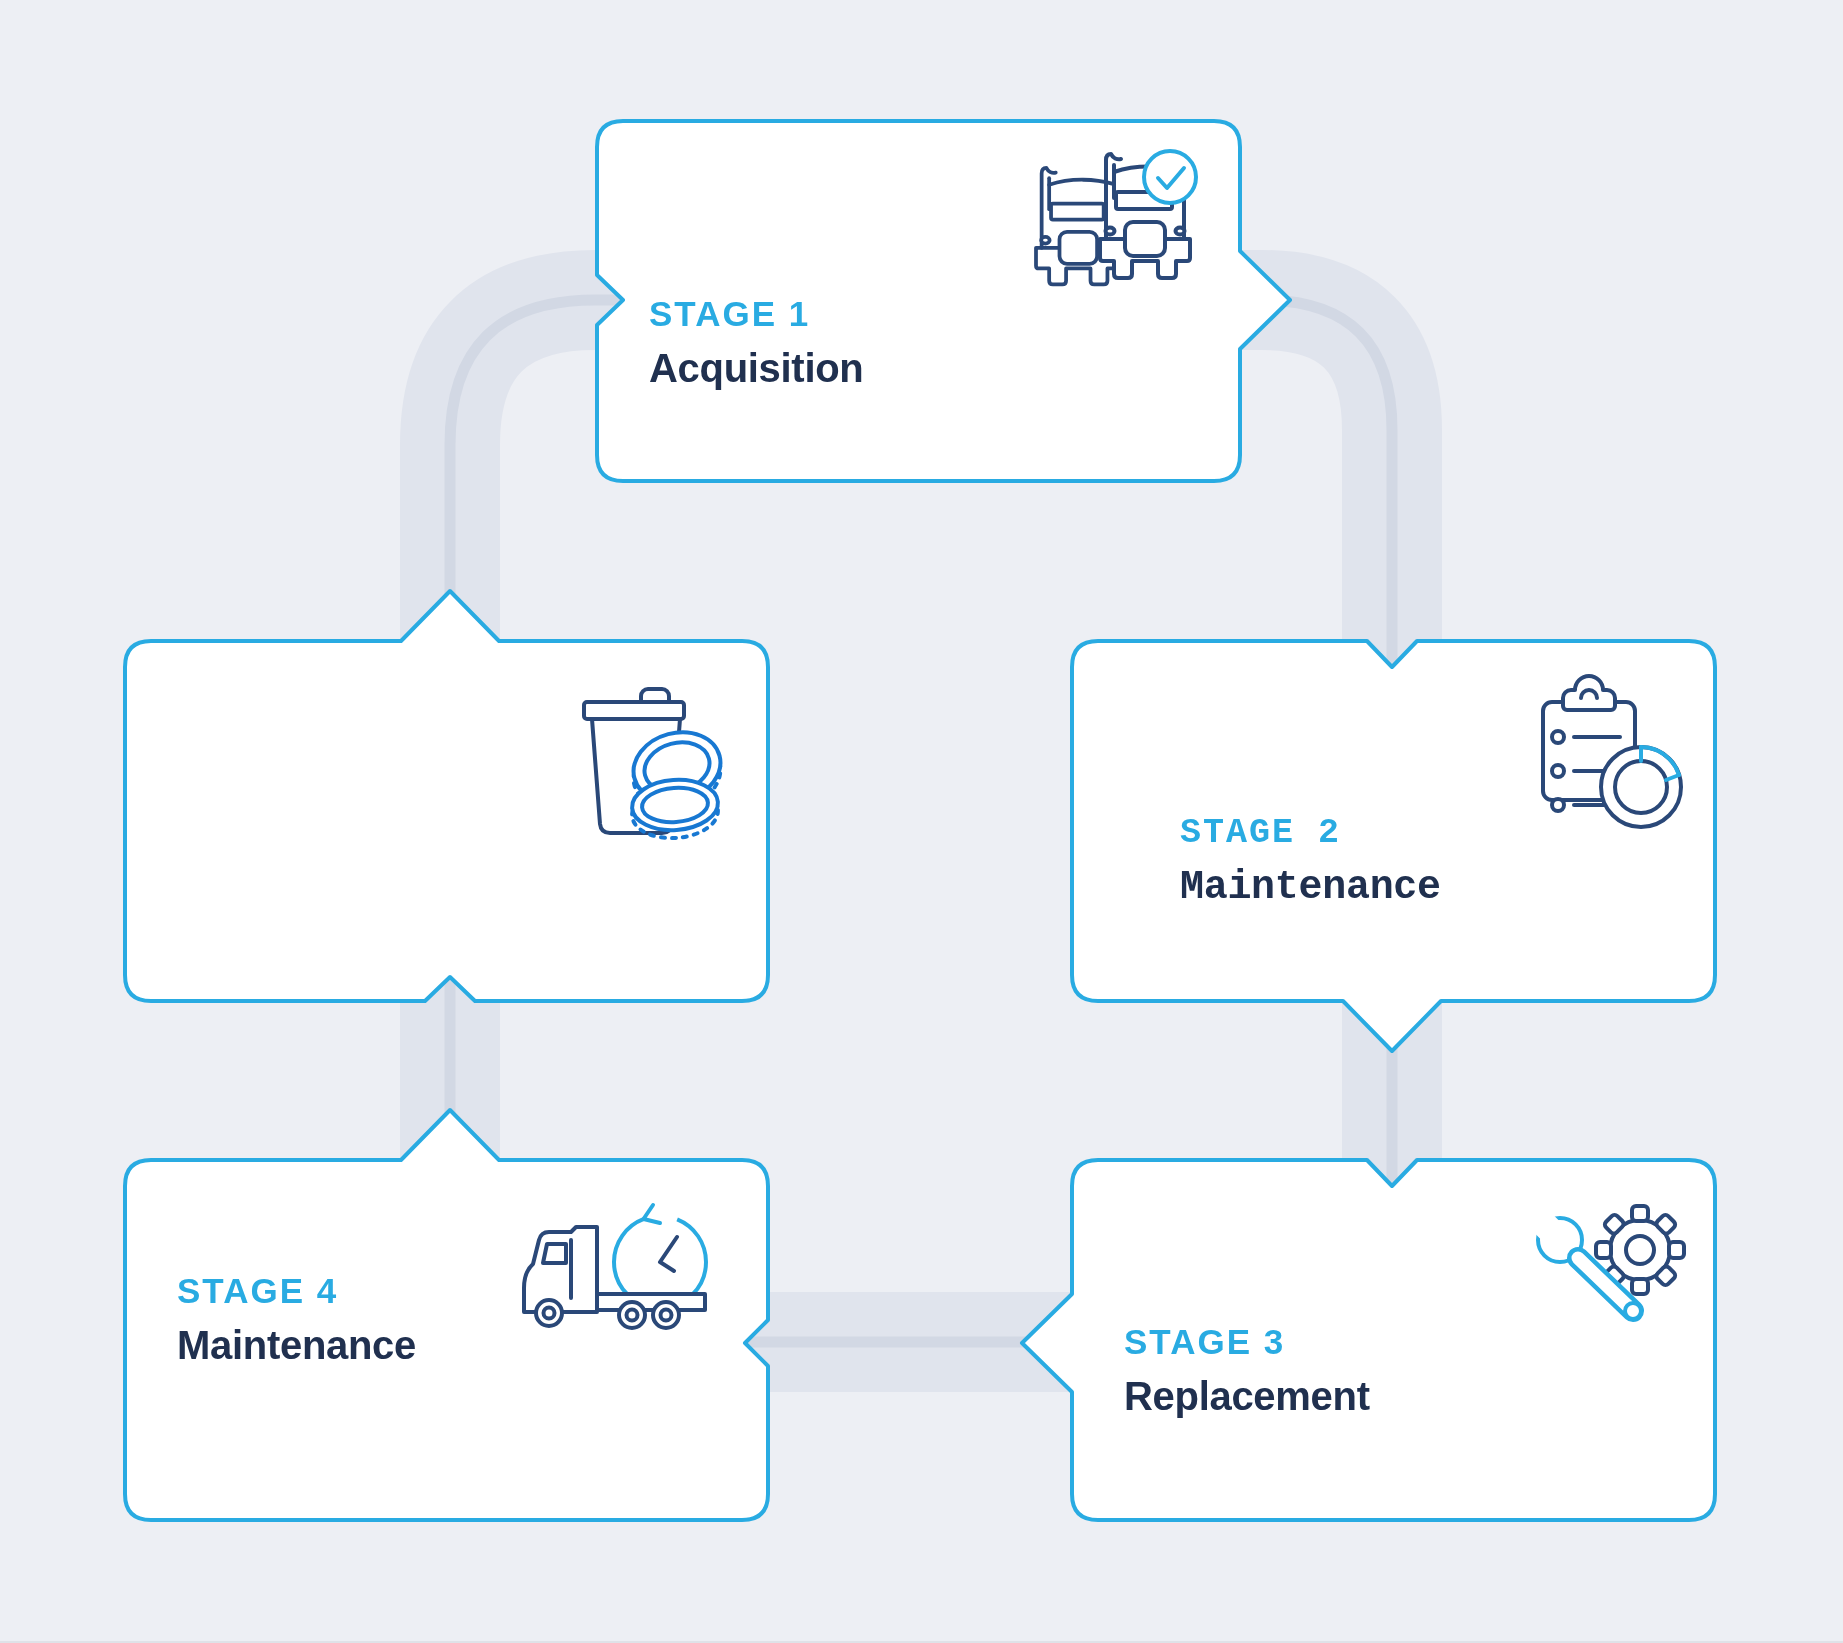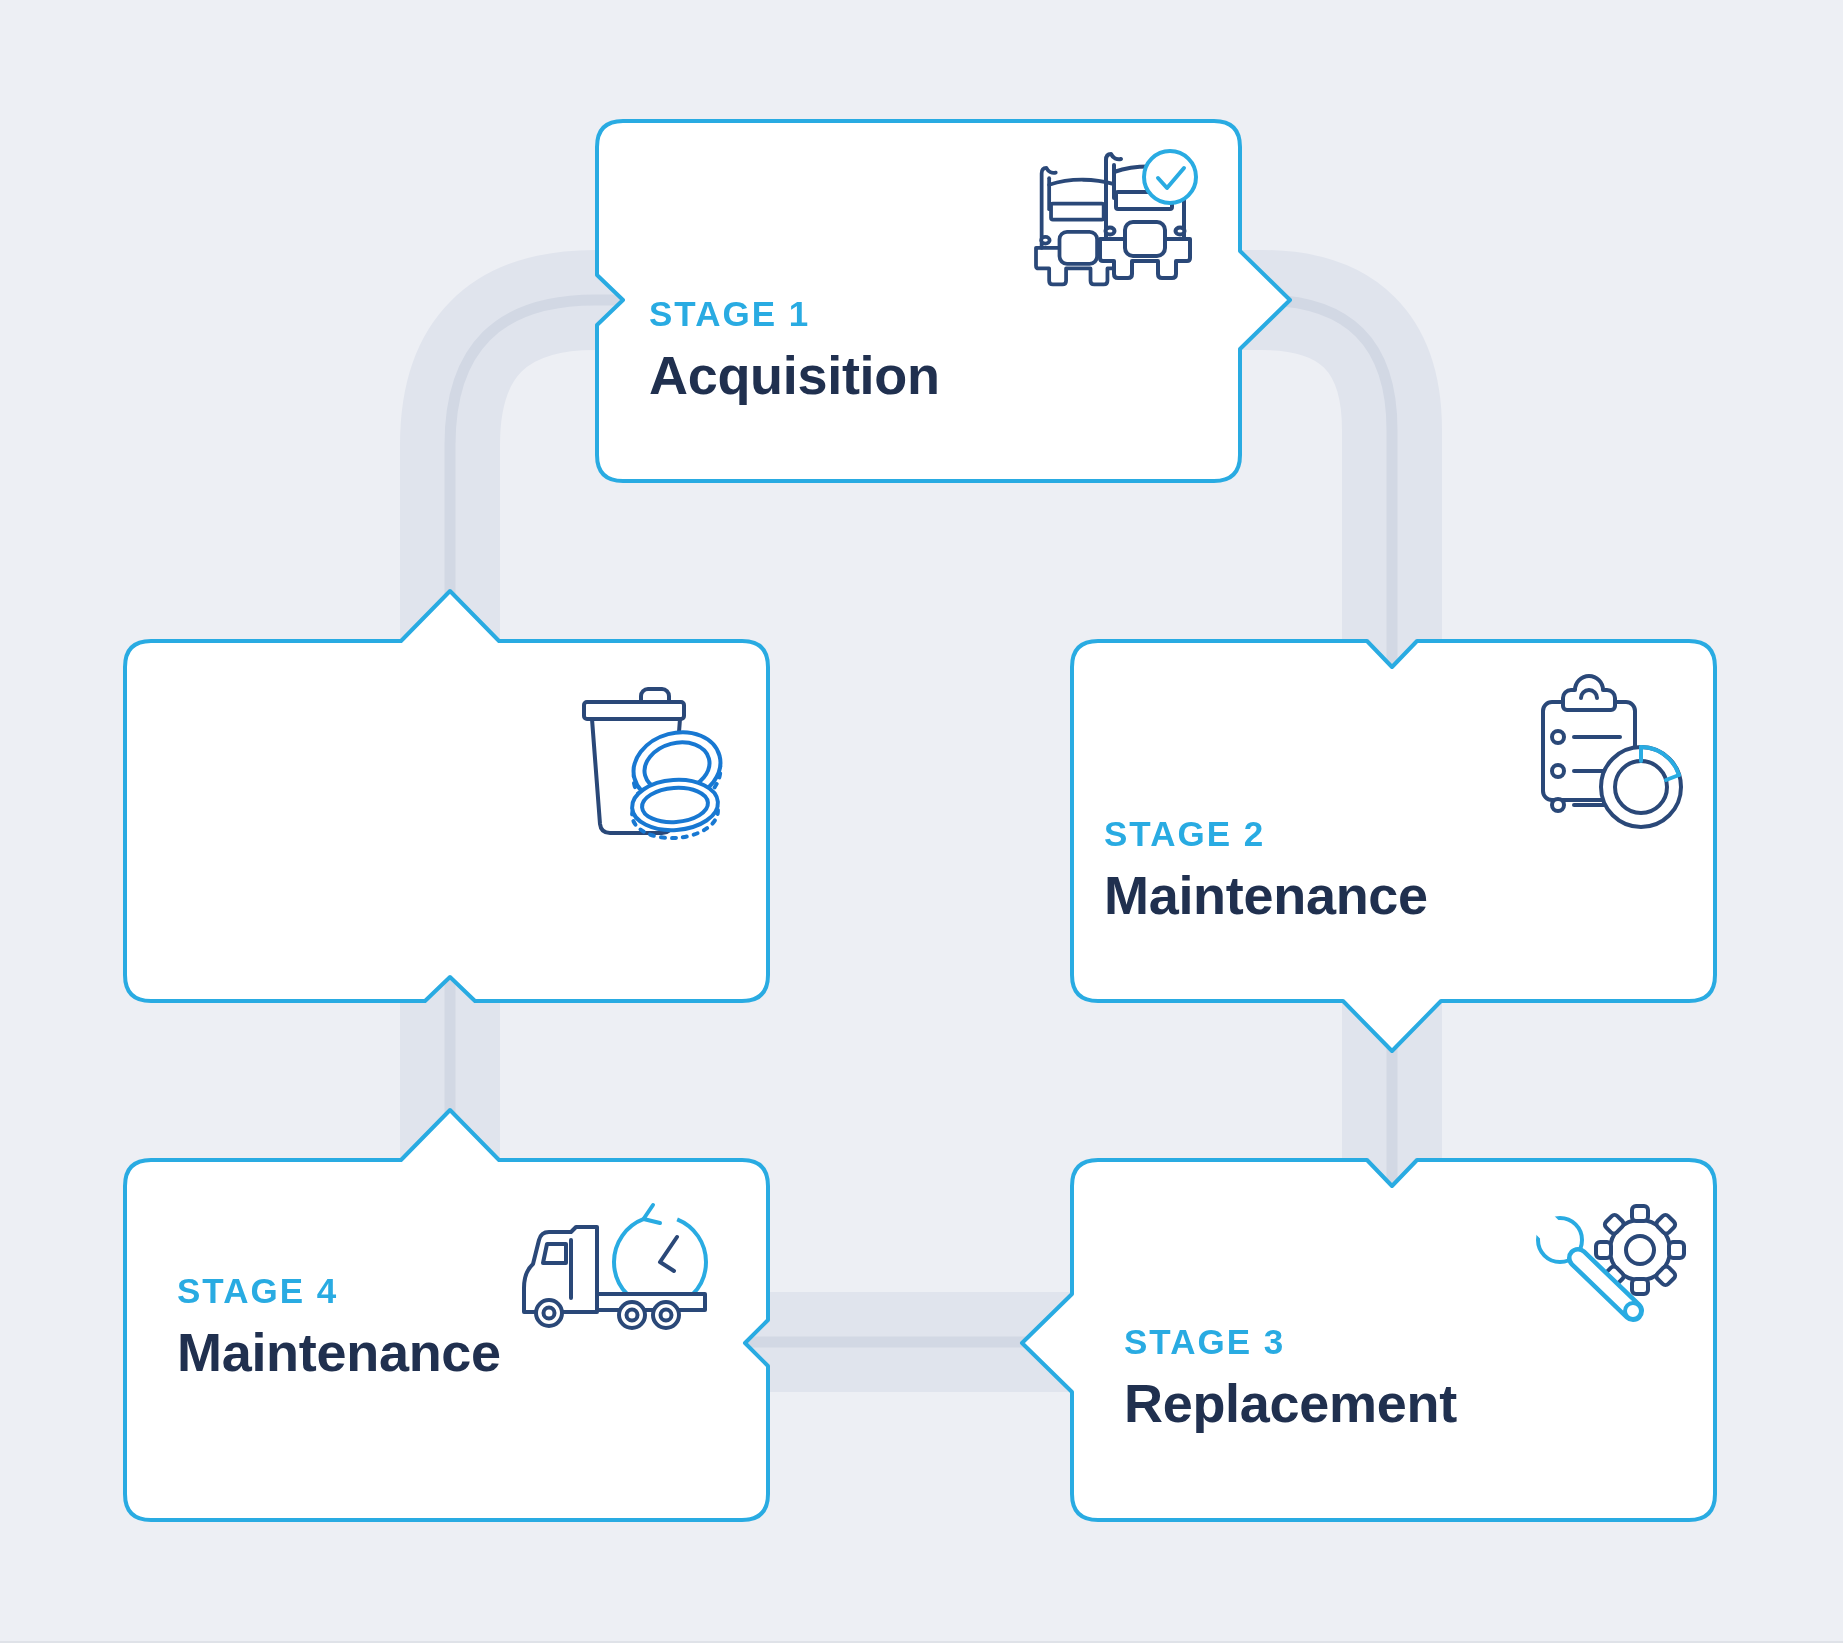--- a/index.html
+++ b/index.html
@@ -21,21 +21,21 @@
   .nf{stroke:var(--icon_navy);stroke-width:4;fill:#fff;stroke-linecap:round;stroke-linejoin:round;}
   .a{stroke:var(--accent);stroke-width:4;fill:none;stroke-linecap:round;stroke-linejoin:round;}
   .af{stroke:var(--accent);stroke-width:4;fill:#fff;stroke-linecap:round;stroke-linejoin:round;}
   .c{stroke:var(--coin_blue);stroke-width:4;fill:#fff;stroke-linecap:round;stroke-linejoin:round;}
   .cn{stroke:var(--coin_blue);stroke-width:4;fill:none;stroke-linecap:round;stroke-linejoin:round;}
   .fillonly{fill:#fff;stroke:none;}
   .cut{fill:#fff;stroke:none;}
   
   .stage-text{position:absolute;width:560px;pointer-events:none;}
   .stage-label{font-size:35px;font-weight:700;letter-spacing:2px;color:var(--accent);line-height:1;}
-  .stage-title{margin-top:16px;font-size:54px;font-weight:700;letter-spacing:-0.3px;color:var(--title_text);line-height:1.05;}
+  .stage-title{margin-top:16px;font-size:40px;font-weight:700;letter-spacing:-0.3px;color:var(--title_text);line-height:1.05;}
 </style>
 </head>
 <body>
 
 <div class="canvas">
 
   <svg class="diagram-svg" width="1843" height="1643" viewBox="0 0 1843 1643">
 
     <g>
       <path class="pipe-main" d="M 450 700 V 445 Q 450 300 595 300 H 630"></path>
@@ -154,21 +154,21 @@
         <ellipse class="c" cx="675" cy="805" rx="43" ry="25" transform="rotate(-4 675 805)"></ellipse>
         <ellipse class="cn" cx="675" cy="805" rx="33" ry="17" transform="rotate(-4 675 805)"></ellipse>
       </g>
     </g>
   </svg>
 
   <div class="stage-text" style="left:649px;top:296px;">
     <div class="stage-label">STAGE 1</div>
     <div class="stage-title">Acquisition</div>
   </div>
-  <div class="stage-text" style="left:1104px;top:816px;">
+  <div class="stage-text" style="left:1180px;top:816px;font-family:Liberation Mono, monospace;">
     <div class="stage-label">STAGE 2</div>
     <div class="stage-title">Maintenance</div>
   </div>
   <div class="stage-text" style="left:1124px;top:1324px;">
     <div class="stage-label">STAGE 3</div>
     <div class="stage-title">Replacement</div>
   </div>
   <div class="stage-text" style="left:177px;top:1273px;">
     <div class="stage-label">STAGE 4</div>
     <div class="stage-title">Maintenance</div>

